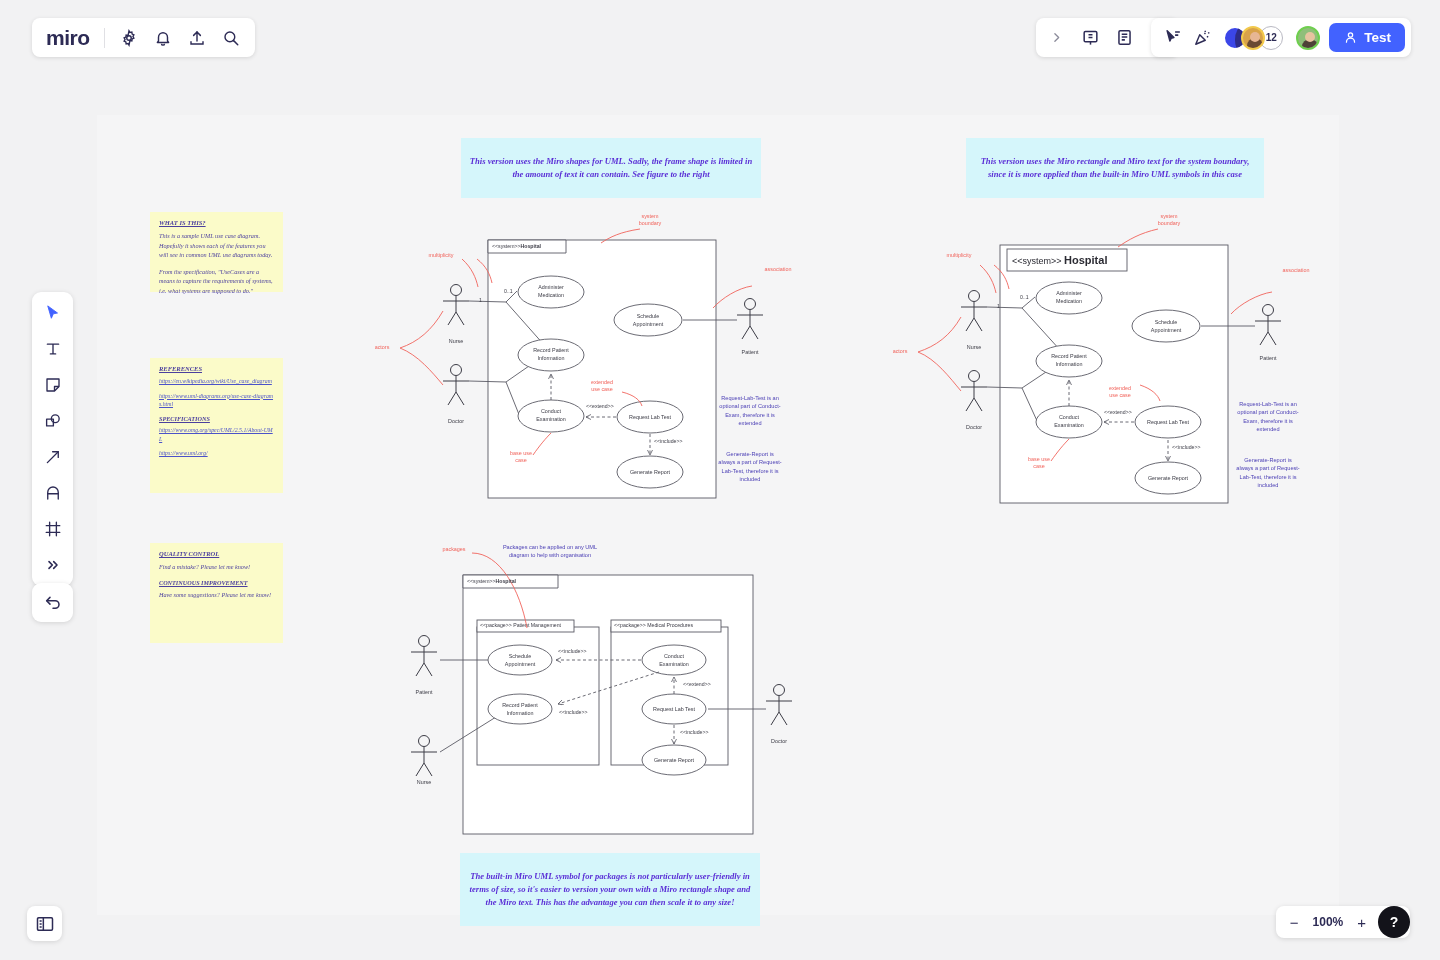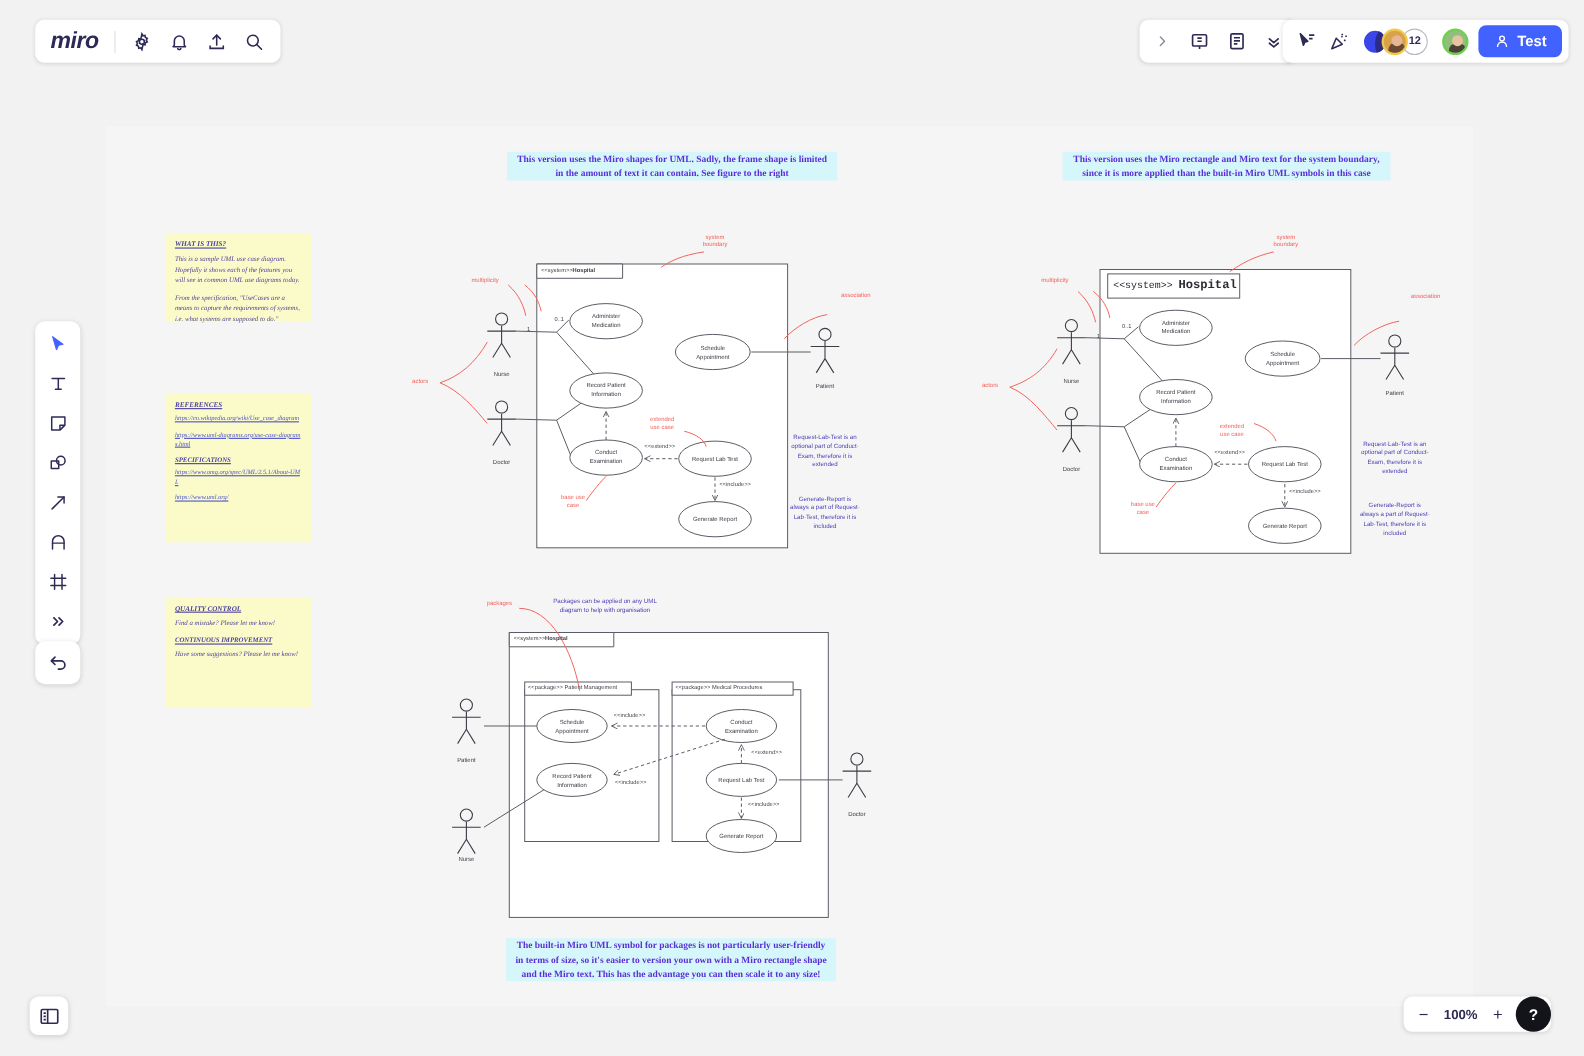--- a/index.html
+++ b/index.html
@@ -15,34 +15,33 @@
     position:absolute; left:97px; top:115px; width:1242px; height:800px;
     background:#f5f5f6;
   }
 
   
   .topbar-left {
     position:absolute; left:32px; top:18px; height:39px;
     background:#fff; border-radius:8px; display:flex; align-items:center;
     padding:0 14px; gap:14px; box-shadow:0 1px 4px rgba(0,0,0,.12);
     z-index:40;
-    font-style:italic;
   }
   .miro-logo { font-size:21px; font-weight:700; color:#2d2b55; letter-spacing:-0.5px; }
   .vdiv { width:1px; height:20px; background:#e0e0e4; }
   .ticon { width:20px; height:20px; display:flex; align-items:center; justify-content:center; cursor:pointer; }
   .ticon svg { display:block; }
 
   .topbar-mid {
     position:absolute; right:262px; top:18px; height:39px;
     background:#fff; border-radius:8px; display:flex; align-items:center;
     padding:0 10px; gap:14px; box-shadow:0 1px 4px rgba(0,0,0,.12); z-index:40;
   }
   .topbar-right {
-    position:absolute; right:14px; top:18px; height:39px;
+    position:absolute; right:29px; top:18px; height:39px;
     background:#fff; border-radius:8px; display:flex; align-items:center;
     padding:0 6px 0 12px; gap:9px; box-shadow:0 1px 4px rgba(0,0,0,.12); z-index:40;
   }
   .avatars { display:flex; align-items:center; margin-left:2px; }
   .av { width:24px; height:24px; border-radius:50%; margin-left:-6px; border:2px solid #fff;
         display:flex; align-items:center; justify-content:center; font-size:10px; font-weight:700; }
   .av:first-child { margin-left:0; }
   .av-blue { background:#3b46e8; border-color:#fff; position:relative; overflow:hidden; }
   .av-blue:after{content:"";position:absolute;right:-6px;top:-2px;width:16px;height:28px;background:#2d2b88;border-radius:50%;}
   .av-f { background:#d8a24a; border-color:#f2c94c; position:relative; overflow:hidden;}
@@ -96,22 +95,22 @@
     position:absolute; background:#fbfbc9; padding:7px 9px;
     font-family:"Liberation Serif", serif; color:#4b3f9e;
   }
   .note b { display:block; font-style:italic; font-weight:700; font-size:6.5px; margin-bottom:5px; text-decoration:underline; }
   .note p { font-style:italic; font-size:6.2px; line-height:1.55; margin-bottom:7px; }
   .note a { color:#4b52c9; font-size:5.8px; font-style:italic; text-decoration:underline; display:block; line-height:1.5; margin-bottom:6px; word-break:break-all;}
   .note .hd2 { font-style:italic; font-weight:700; font-size:6.2px; margin:4px 0 4px; text-decoration:underline;}
 
   .callout {
     position:absolute; background:#d5f6fb; color:#5a2fd6;
-    font-family:"Liberation Serif", serif; font-weight:700;
-    text-align:center; font-size:8.6px; line-height:1.5; padding:0 8px;
+    font-family:"Liberation Serif", serif; font-style:italic; font-weight:700;
+    text-align:center; font-size:8.6px; line-height:1.5; padding:17px 8px;
   }
 
   .svgwrap { position:absolute; left:0; top:0; width:1440px; height:960px; pointer-events:none; }
 
   .redlbl { position:absolute; color:#f1635b; font-family:"Liberation Sans",sans-serif;
             font-size:5.4px; text-align:center; line-height:1.35; }
   .purplenote { position:absolute; color:#4b3fb5; font-family:"Liberation Sans",sans-serif;
              font-size:5.6px; text-align:center; line-height:1.5; }
   .stereo { position:absolute; color:#3c3c46; font-family:"Liberation Sans",sans-serif;
             font-size:5.2px; }
@@ -508,21 +507,21 @@
 <div class="redlbl" style="left:420px; top:252px; width:42px;">multiplicity</div>
 <div class="redlbl" style="left:368px; top:344px; width:28px;">actors</div>
 <div class="redlbl" style="left:756px; top:266px; width:44px;">association</div>
 <div class="redlbl" style="left:580px; top:379px; width:44px; white-space:pre-line;"><span>extended
 use case</span></div>
 <div class="redlbl" style="left:503px; top:450px; width:36px; white-space:pre-line;"><span>base use
 case</span></div>
 <div class="purplenote" style="left:718px; top:394px; width:64px;">Request-Lab-Test is an optional part of Conduct-Exam, therefore it is extended</div>
 <div class="purplenote" style="left:718px; top:450px; width:64px;">Generate-Report is always a part of Request-Lab-Test, therefore it is included</div>
 
-<div style="position:absolute; left:1012px; top:254px; font-size:9px; color:#2b2b33; font-family:Liberation Mono, monospace;">
+<div style="position:absolute; left:1012px; top:254px; font-size:9px; color:#2b2b33; font-family:Liberation Sans, sans-serif;">
   <span>&lt;&lt;system&gt;&gt;</span>
   <b style="font-size:11px;">Hospital</b>
 </div>
 <div class="stereo" style="left:1020px; top:294px;">0..1</div>
 <div class="stereo" style="left:997px; top:303px;">1</div>
 <div class="stereo" style="left:1104px; top:409px;">&lt;&lt;extend&gt;&gt;</div>
 <div class="stereo" style="left:1172px; top:444px;">&lt;&lt;include&gt;&gt;</div>
 <div class="actorlbl" style="left:951px; top:344px;">Nurse</div>
 <div class="actorlbl" style="left:951px; top:424px;">Doctor</div>
 <div class="actorlbl" style="left:1245px; top:355px;">Patient</div>

